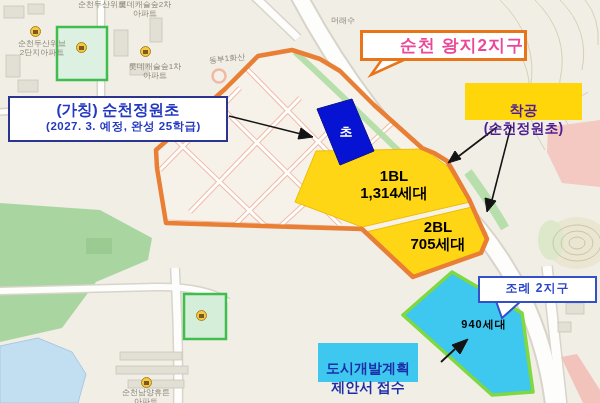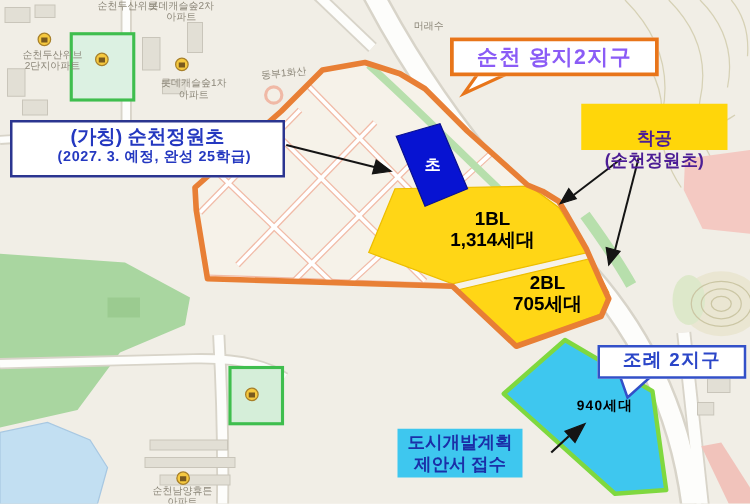--- a/index.html
+++ b/index.html
@@ -2,31 +2,31 @@
 <html><head>
 <meta charset="utf-8">
 <style>
   html,body{margin:0;padding:0;}
   #stage{position:relative;width:600px;height:403px;overflow:hidden;background:#F1EEE6;
          font-family:"Liberation Sans","DejaVu Sans",sans-serif;}
   #map-svg{position:absolute;left:0;top:0;}
   .abs{position:absolute;}
   .callout{box-sizing:border-box;background:#fff;text-align:center;}
   #wangji-box{left:360px;top:30px;width:167px;height:31px;border:3px solid #E8751A;
-              color:#8b5cf6;font-size:17px;line-height:25px;font-weight:bold;letter-spacing:1px;}
+              color:#ec4899;font-size:17px;line-height:25px;font-weight:bold;letter-spacing:1px;text-align:right;}
   #chakgong-box{left:465px;top:83px;width:117px;height:37px;background:#FFD60A;color:#4c1d95;
                 font-size:14px;line-height:18px;font-weight:bold;text-align:center;padding-top:18px;box-sizing:border-box;}
   #school-box{left:8px;top:96px;width:220px;height:46px;border:2.5px solid #2B3590;border-radius:0;
               color:#2438C0;font-weight:bold;padding-top:3px;box-sizing:border-box;}
   #school-box .l1{font-size:15.5px;line-height:18px;display:block;}
   #school-box .l2{font-size:11.5px;line-height:15px;display:block;letter-spacing:.5px;padding-left:11px;}
   #jorye-box{left:478px;top:276px;width:119px;height:27px;border:2.5px solid #3350C8;
-             color:#2B46C8;font-size:15px;line-height:21px;font-weight:bold;letter-spacing:1px;}
+             color:#2B46C8;font-size:12px;line-height:21px;font-weight:bold;letter-spacing:1px;}
   #proposal-box{left:318px;top:343px;width:100px;height:39px;background:#3EC7EF;color:#1B2FA8;
-                font-size:14px;line-height:19px;font-weight:bold;text-align:center;padding-top:1px;box-sizing:border-box;}
+                font-size:14px;line-height:19px;font-weight:bold;text-align:center;padding-top:16px;box-sizing:border-box;}
   #h940{left:444px;top:317px;width:80px;color:#000;font-size:11px;font-weight:bold;text-align:center;letter-spacing:1px;}
   .bl-label{color:#000;font-weight:bold;font-size:15px;line-height:17px;text-align:center;}
   #bl1{left:338px;top:167px;width:112px;}
   #bl2{left:392px;top:218px;width:92px;}
   #cho{left:330px;top:123px;width:32px;color:#fff;font-size:13px;font-weight:bold;text-align:center;}
   .map-lbl{color:#8B8678;font-size:8px;line-height:9px;text-align:center;}
   .school-icon{width:11px;height:11px;border-radius:50%;background:#F6C93F;border:1px solid #A8802A;box-sizing:border-box;}
   .school-icon:after{content:"";display:block;width:5px;height:4px;margin:2.5px auto 0;background:#7A5A1E;}
 </style>
 </head>

